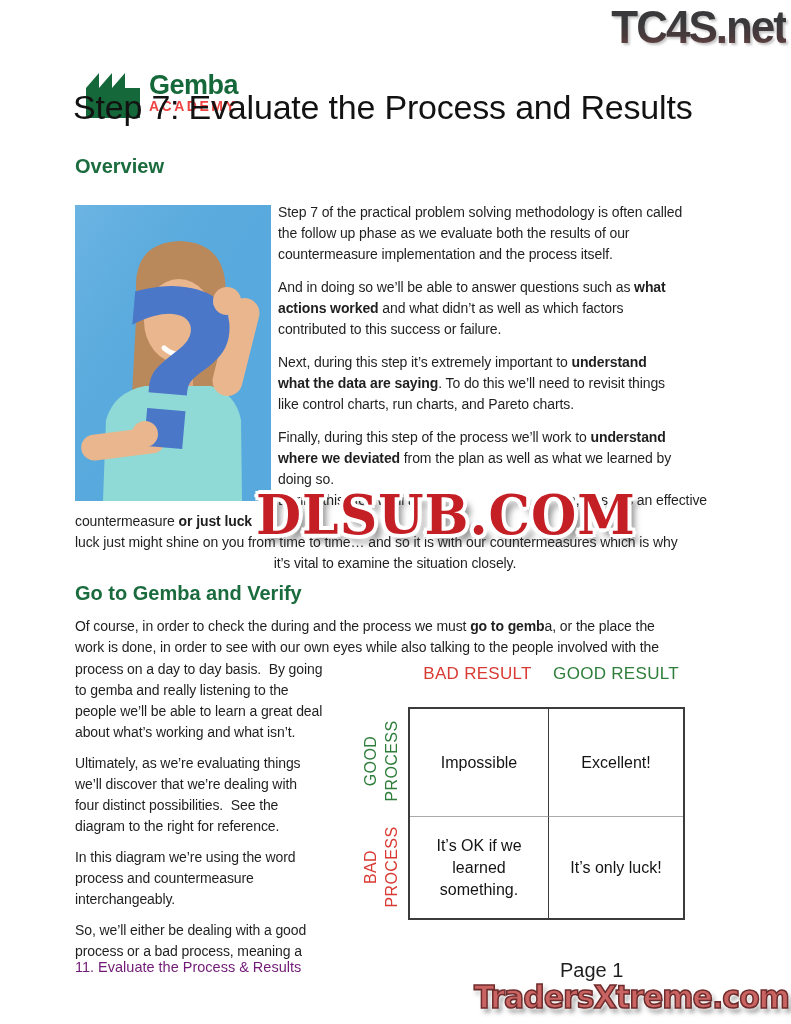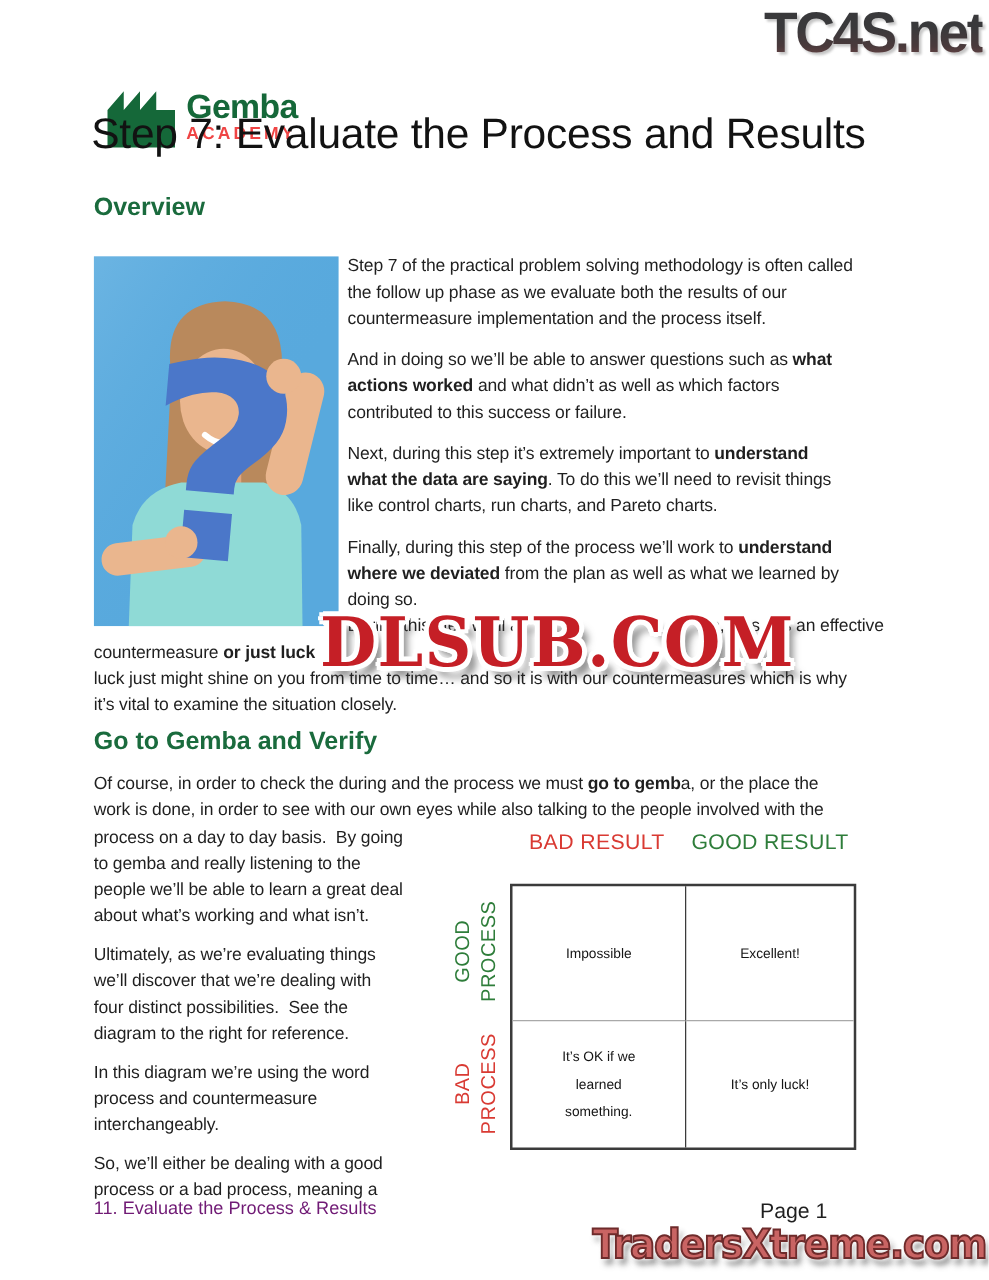--- a/index.html
+++ b/index.html
@@ -32,21 +32,21 @@
 
   .col-right{left:278px;top:202px;width:436px;}
   .col-right p{margin:0 0 12px 0;}
 
   
   .wline{font-size:14px;line-height:21px;letter-spacing:-0.1px;white-space:nowrap;}
   .wflex{display:flex;justify-content:space-between;}
   .wl1{left:278px;top:490px;width:429px;}
   .wl2{left:75px;top:511px;width:632px;}
   .wl3{left:75px;top:532px;width:640px;}
-  .wl4{left:75px;top:553px;width:640px;}
+  .wl4{left:75px;top:553px;width:640px;text-align:center;}
 
   .dlsub{left:256px;top:484px;font-family:"DejaVu Serif",serif;font-weight:bold;
          font-size:52px;letter-spacing:1px;color:#c51f26;transform:scaleY(1.05);z-index:30;
          text-shadow:-3px -3px 0 #fff,3px -3px 0 #fff,-3px 3px 0 #fff,3px 3px 0 #fff,
                      -4px 0 0 #fff,4px 0 0 #fff,0 -4px 0 #fff,0 4px 0 #fff,
                      7px 8px 6px rgba(60,60,60,0.55);}
 
   .gemba-intro{left:75px;top:616px;width:645px;}
 
   .col-left{left:75px;top:659px;width:312px;}
@@ -55,33 +55,33 @@
   
   .mx-colhead{top:664px;height:42px;font-size:17px;line-height:20px;text-align:center;letter-spacing:0.3px;}
   .mx-ch-bad{left:408px;width:139px;}
   .mx-ch-good{left:547px;width:138px;}
   .red-label{color:#d93a33;}
   .green-label{color:#2e7d3a;}
 
   .mx-grid{left:408px;top:707px;width:277px;height:213px;border:2px solid #3b3b3b;
            display:grid;grid-template-columns:139px 1fr;grid-template-rows:108px 1fr;box-sizing:border-box;}
   .mx-cell{display:flex;align-items:center;justify-content:center;text-align:center;
-           font-size:11px;line-height:22px;color:#141414;}
+           font-size:16px;line-height:22px;color:#141414;}
   .mx-c00{border-right:1px solid #3b3b3b;border-bottom:1px solid #a9a9a9;}
   .mx-c01{border-bottom:1px solid #a9a9a9;}
   .mx-c10{border-right:1px solid #3b3b3b;}
 
   .mx-rowhead{width:44px;height:110px;}
   .mx-rh-good{left:360px;top:706px;}
   .mx-rh-bad{left:360px;top:812px;}
   .mx-rot{position:absolute;left:-33px;top:33px;width:110px;height:44px;transform:rotate(-90deg);
           text-align:center;font-size:16px;line-height:21px;letter-spacing:0.4px;white-space:pre-line;}
 
   .footer-left{left:75px;top:959px;font-size:14.5px;color:#701a75;}
-  .footer-right{left:560px;top:959px;width:150px;text-align:center;font-size:17px;color:#1f1f1f;}
+  .footer-right{left:560px;top:959px;width:150px;text-align:left;font-size:20px;color:#1f1f1f;}
 
   .traders{right:2px;top:979px;font-family:"DejaVu Sans",sans-serif;font-weight:bold;
            font-size:30px;letter-spacing:-1px;color:#c96463;z-index:30;
            -webkit-text-stroke:1.5px #6e2b2b;transform:scaleY(1.08);
            text-shadow:0 0 3px #fff,0 0 5px #fff,0 0 6px #fff,3px 4px 5px rgba(80,80,80,0.8);}
 </style>
 </head>
 <body>
 
 <div class="page">

